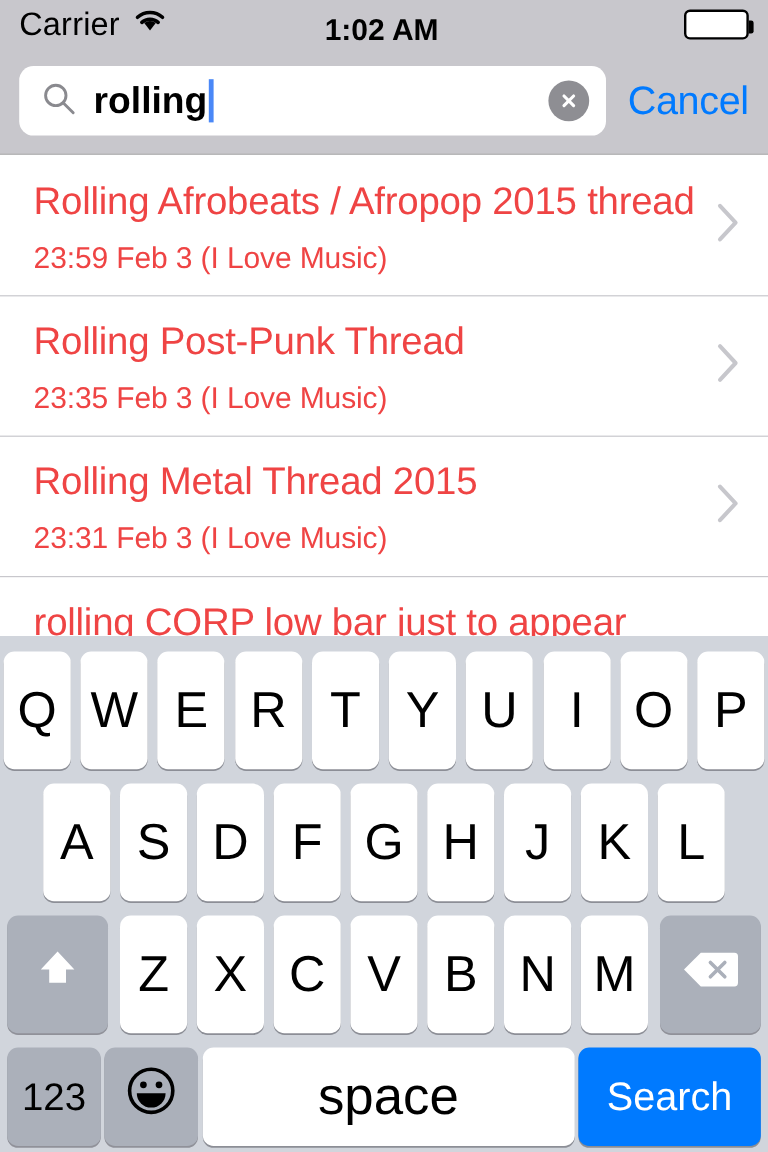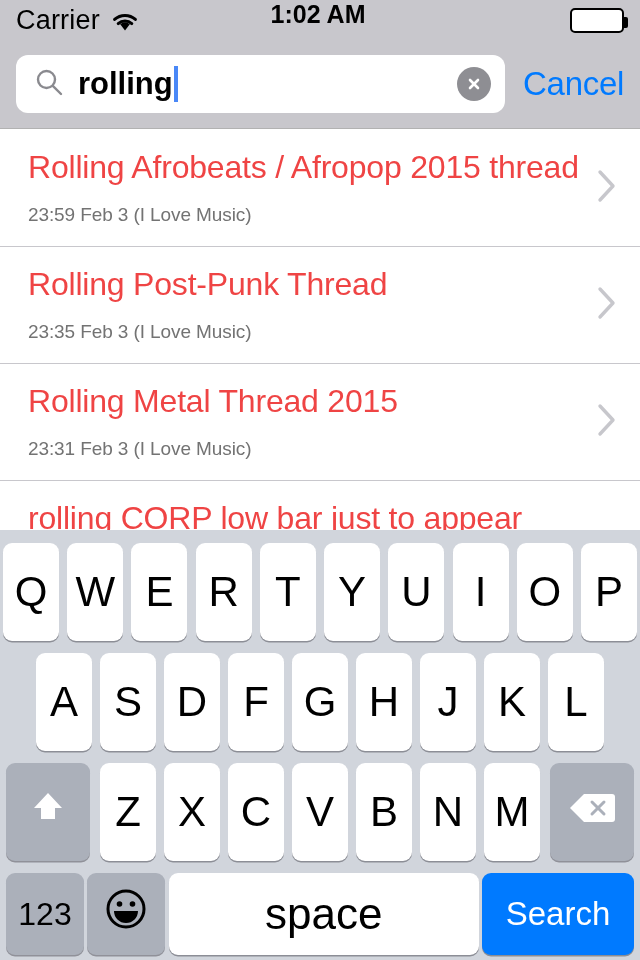--- a/index.html
+++ b/index.html
@@ -16,26 +16,26 @@
   }
 
   
   #status-bar {
     position:absolute; left:0; top:0;
     width:640px; height:40px;
     background:#c8c7cc;
     display:flex; align-items:center;
     padding:0 16px;
   }
-  .sb-left { display:flex; align-items:flex-end; gap:10px; flex:0 0 auto; }
+  .sb-left { display:flex; align-items:flex-start; gap:10px; flex:0 0 auto; }
   .sb-carrier { font-size:27px; color:#000; letter-spacing:.2px; }
   .wifi-icon { display:block; }
   .sb-center {
     position:absolute; left:0; right:4px; top:0; height:40px;
-    display:flex; align-items:flex-start; justify-content:center;
+    display:flex; align-items:flex-end; justify-content:center;
     pointer-events:none;
   }
   .sb-time { font-size:25px; font-weight:bold; color:#000; }
   .sb-right { margin-left:auto; display:flex; align-items:center; }
   .battery {
     position:relative; width:54px; height:25px;
     border:2.5px solid #000; border-radius:5px;
     background:#fff; padding:2px;
   }
   .battery-fill { height:100%; background:#000; border-radius:2px; }
@@ -105,23 +105,23 @@
     background:#fff;
   }
   .result-row + .result-row { border-top:1px solid #c8c7cc; }
   .result-title {
     font-size:32px;
     line-height:43px;
     color:#ef4444;
     letter-spacing:-.2px;
   }
   .result-meta {
-    font-size:19px;
+    font-size:25px;
     line-height:34px;
-    color:#737373;
+    color:#ef4444;
     margin-top:9px;
     letter-spacing:-.1px;
   }
   .chevron {
     position:absolute; right:22px; top:50%;
     transform:translateY(-50%);
   }
   .result-row.partial { padding-bottom:0; }
 
   

